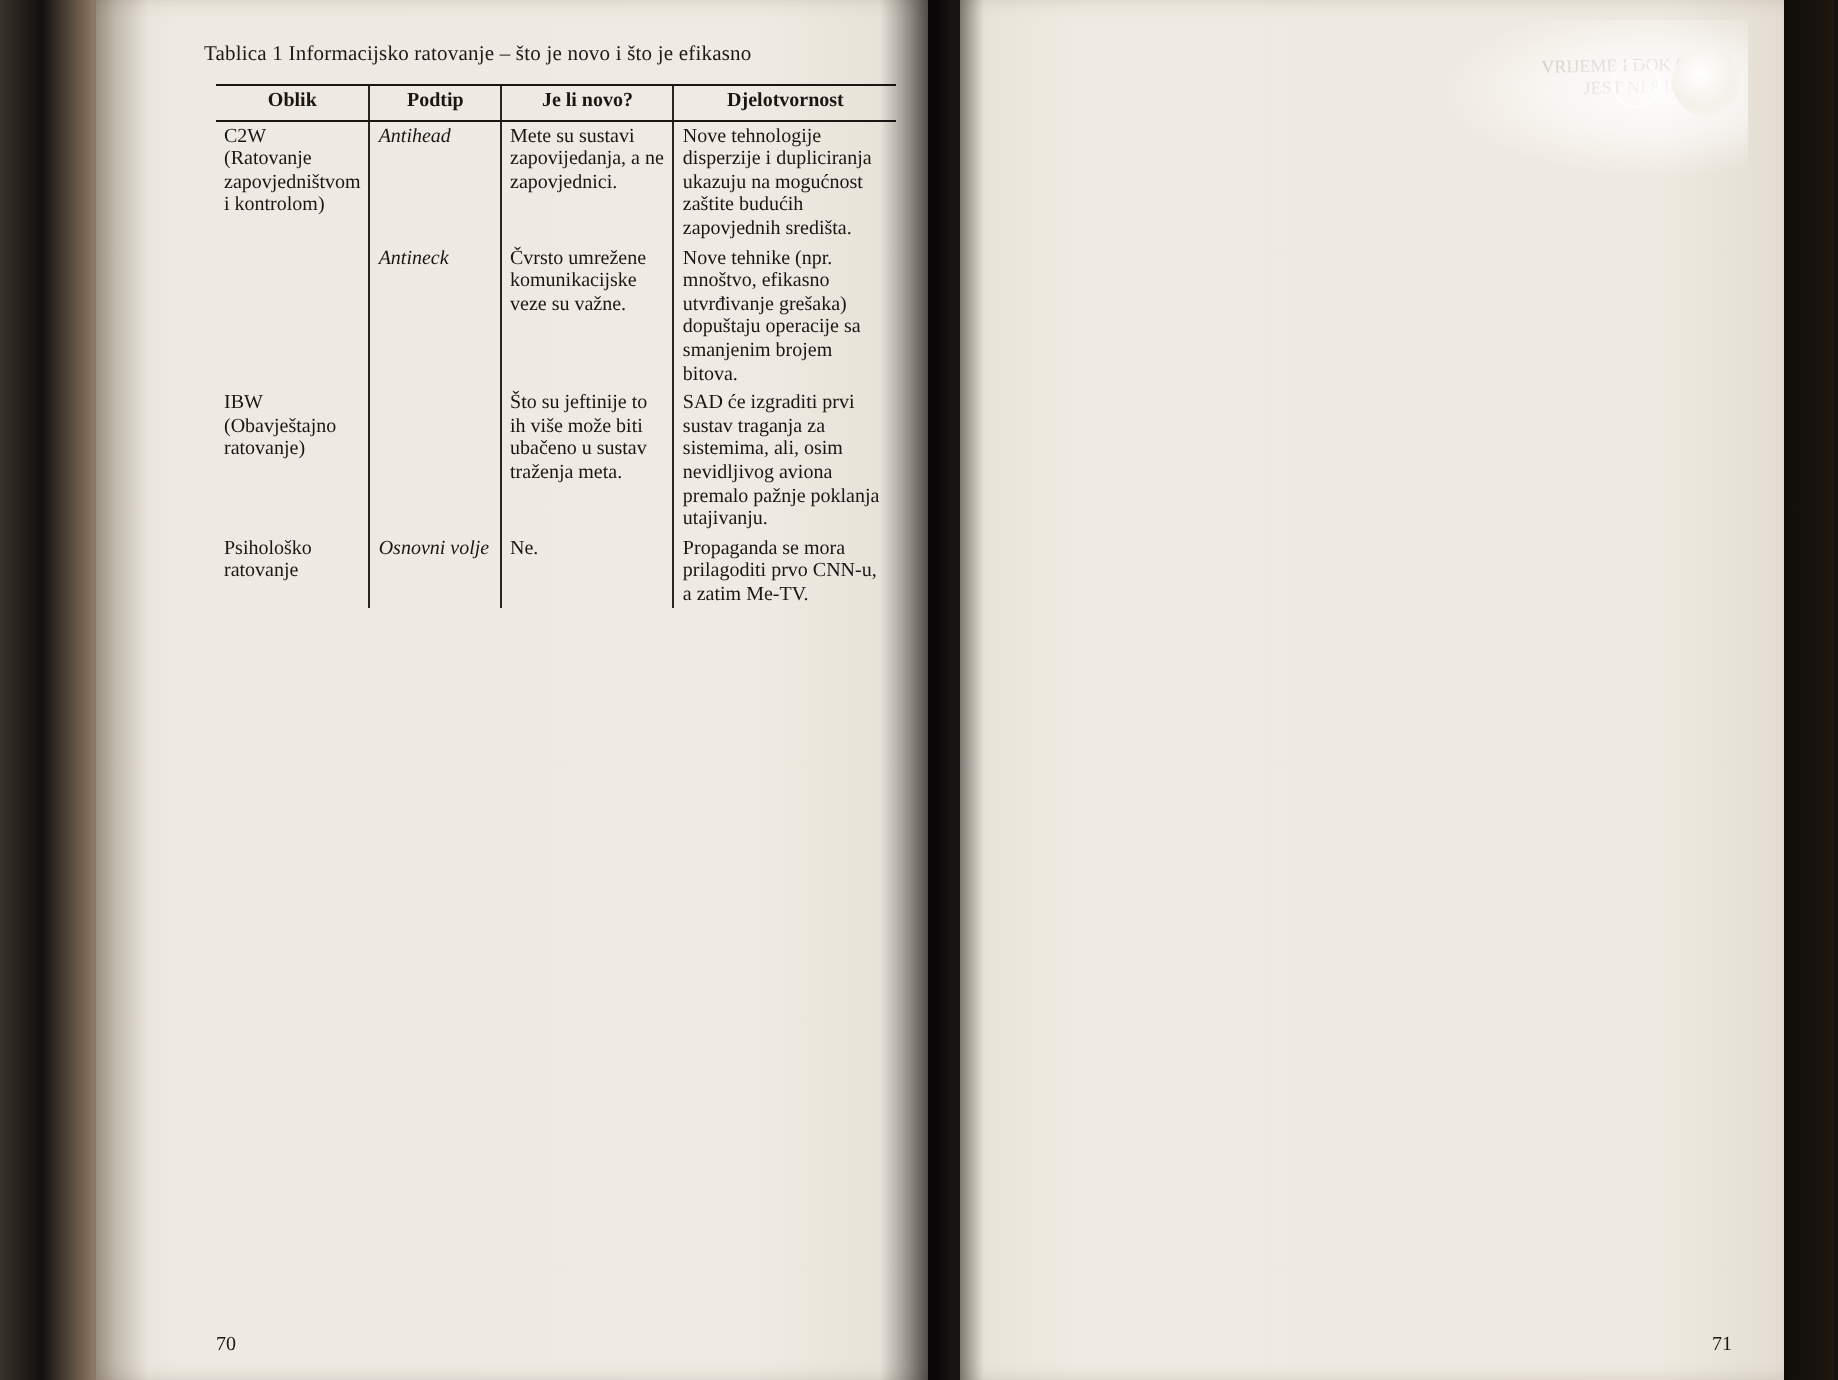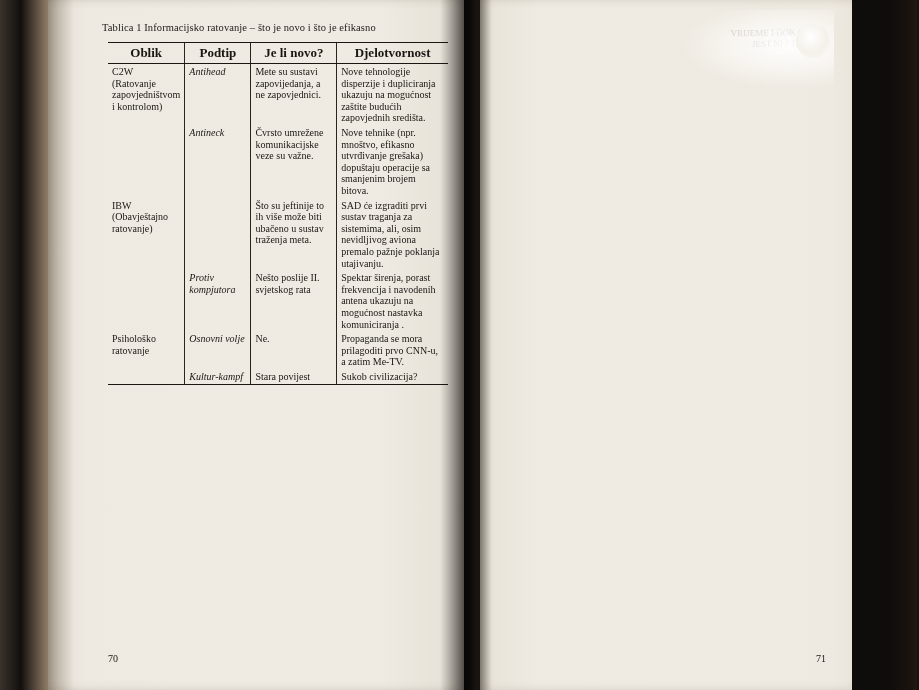--- a/index.html
+++ b/index.html
@@ -9,53 +9,53 @@
     font-family:"Liberation Serif", serif;
   }
   .scene{position:relative;width:919px;height:690px;
     background:linear-gradient(90deg,#3a332c 0%,#120f0d 2.2%,#6b5a4a 4.2%,#8d7a66 5%,#55483c 5.6%,#1c1814 6.2%,#0d0b09 47.5%,#141110 49.3%,#2b2520 50.4%,#0d0b09 52%,#0f0d0b 96.5%,#272019 99%,#3b322a 100%);
     padding-left:25px;
   }
   .page{position:absolute;top:0;height:690px;background:#e9e5dc;overflow:hidden;}
   .page.left{left:48px;width:416px;
     background:linear-gradient(90deg,#cfc8bb 0px,#e6e1d8 10px,#eeeae1 40px,#efebe2 330px,#e7e2d8 400px,#ded7cb 416px);
     box-shadow:inset -6px 0 14px -6px rgba(60,45,30,.45);}
-  .page.right{left:480px;width:372px;
+  .page.right{left:480px;width:412px;
     background:linear-gradient(90deg,#ded8cc 0px,#e9e4da 10px,#efebe2 60px,#efeae1 350px,#e3ddd2 412px);
     box-shadow:inset 6px 0 14px -6px rgba(60,45,30,.4);}
   .pg-inner{position:absolute;inset:0;}
 
   
   .glare{position:absolute;right:18px;top:10px;width:150px;height:78px;
     background:radial-gradient(ellipse at 70% 45%, rgba(255,255,255,.92) 0%, rgba(255,255,255,.55) 38%, rgba(255,255,255,0) 72%);
     pointer-events:none;}
   .glare-dot{position:absolute;right:22px;top:24px;width:34px;height:34px;border-radius:50%;
     background:radial-gradient(circle at 42% 38%, #ffffff 0%, #f4f1ea 55%, rgba(244,241,234,0) 100%);}
   .glare-ring{position:absolute;right:62px;top:30px;width:22px;height:22px;border-radius:50%;
     border:1.5px solid rgba(255,255,255,.75);}
 
   .caption{position:absolute;left:54px;top:22px;width:340px;font-size:10.5px;color:#1d1a16;letter-spacing:.1px;}
 
   table.tbl{border-collapse:collapse;position:absolute;font-size:10px;color:#1a1713;line-height:1.16;}
   table.tbl td,table.tbl th{vertical-align:top;padding:2px 4px 1px 4px;}
-  table.tbl .hdr{font-size:13px;font-weight:bold;text-align:center;padding-bottom:3px;}
+  table.tbl .hdr{font-size:10px;font-weight:bold;text-align:center;padding-bottom:3px;}
   .ruleTop{border-top:1.1px solid #1a1713;}
   .ruleBot{border-bottom:1.1px solid #1a1713;}
   .it{font-style:italic;}
 
   
   #tblLeft{left:60px;top:42px;width:340px;}
   #tblLeft col.c1{width:68px;}
   #tblLeft col.c2{width:68px;}
   #tblLeft col.c3{width:88px;}
   #tblLeft col.c4{width:116px;}
 
   .vline{border-left:.6px solid #2a241d;margin-top:44px;}
 
-  .folio{position:absolute;bottom:26px;font-size:10px;color:#1a1713;margin-top:37px;}
+  .folio{position:absolute;bottom:12px;font-size:10px;color:#1a1713;margin-top:37px;}
   .folio.l{left:60px;}
   .folio.r{right:26px;}
 
   .obscured{position:absolute;right:26px;top:28px;width:152px;height:40px;
     color:rgba(120,110,95,.55);font-size:9px;text-align:right;line-height:1.25;
     transform:rotate(-1deg);}
   .shadow-gutter{position:absolute;left:440px;top:0;width:52px;height:690px;
     background:linear-gradient(90deg,rgba(0,0,0,0) 0%,rgba(0,0,0,.55) 45%,rgba(0,0,0,.65) 55%,rgba(0,0,0,0) 100%);
     pointer-events:none;}
   .edge-shadow-l{position:absolute;left:48px;top:0;width:26px;height:690px;
@@ -100,36 +100,24 @@
               <td class="vline">Čvrsto umrežene komunikacijske veze su važne.</td>
               <td class="vline">Nove tehnike (npr. mnoštvo, efikasno utvrđivanje grešaka) dopuštaju operacije sa smanjenim brojem bitova.</td>
             </tr>
             <tr>
               <td class="">IBW<br>(Obavještajno ratovanje)</td>
               <td class="it vline"></td>
               <td class="vline">Što su jeftinije to ih više može biti ubačeno u sustav traženja meta.</td>
               <td class="vline">SAD će izgraditi prvi sustav traganja za sistemima, ali, osim nevidljivog aviona premalo pažnje poklanja utajivanju.</td>
             </tr>
             <tr>
-              <td class=""></td>
-              <td class="it vline">Protiv kompjutora</td>
-              <td class="vline">Nešto poslije II. svjetskog rata</td>
-              <td class="vline">Spektar širenja, porast frekvencija i navodenih antena ukazuju na mogućnost nastavka komuniciranja .</td>
-            </tr>
-            <tr>
               <td class="">Psihološko ratovanje</td>
               <td class="it vline">Osnovni volje</td>
               <td class="vline">Ne.</td>
               <td class="vline">Propaganda se mora prilagoditi prvo CNN-u, a zatim Me-TV.</td>
-            </tr>
-            <tr>
-              <td class=" ruleBot"></td>
-              <td class="it vline ruleBot">Kultur-kampf</td>
-              <td class="vline ruleBot">Stara povijest</td>
-              <td class="vline ruleBot">Sukob civilizacija?</td>
             </tr>
           </tbody>
       </table>
 
       <div class="folio l">70</div>
     </div>
   </div>
 
   <div class="page right">
     <div class="pg-inner">

